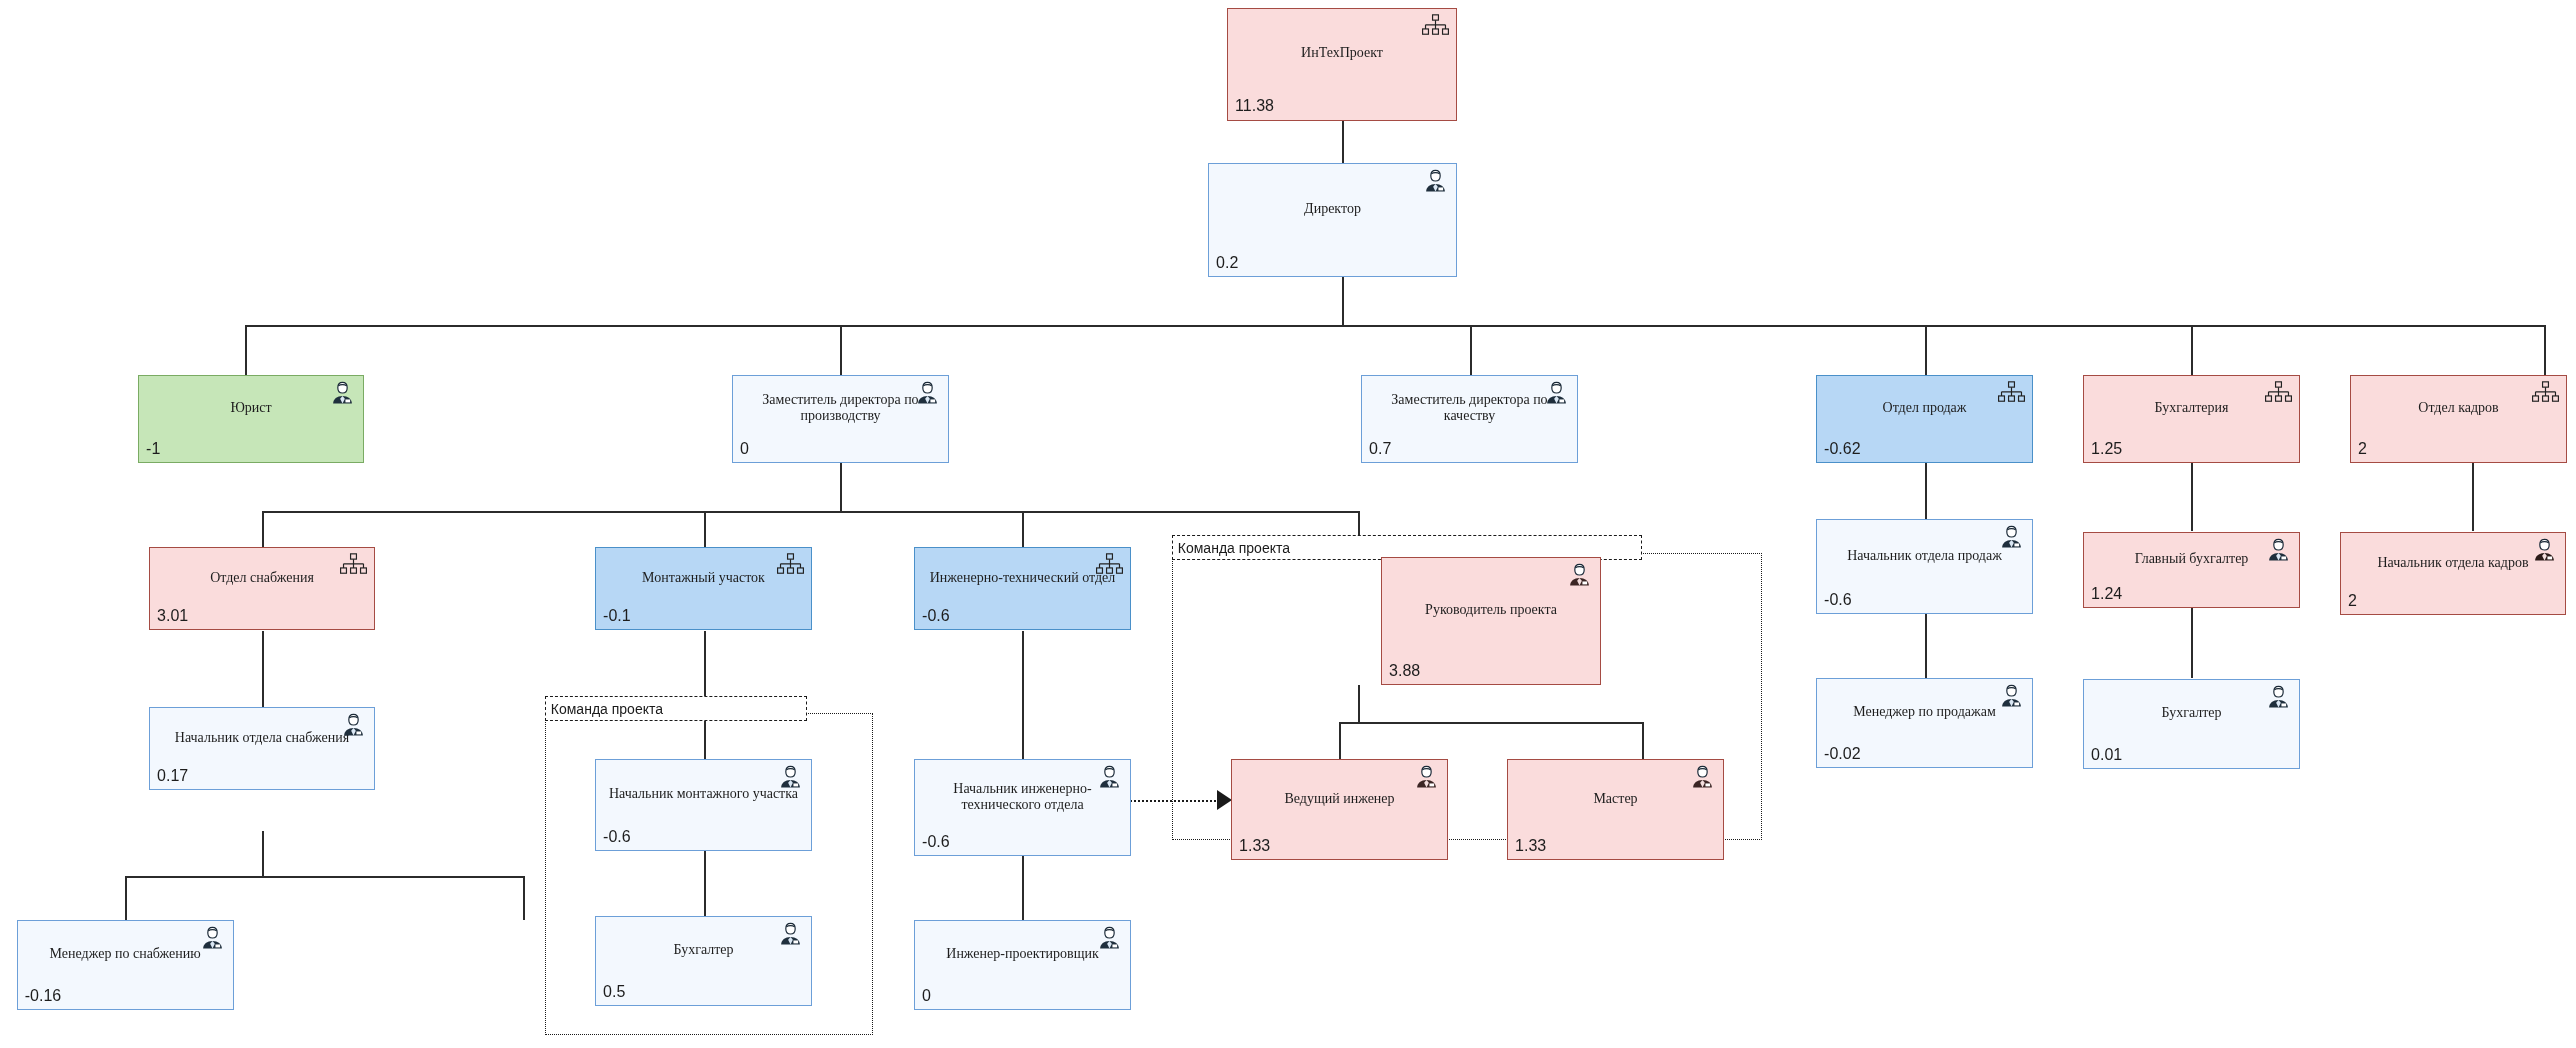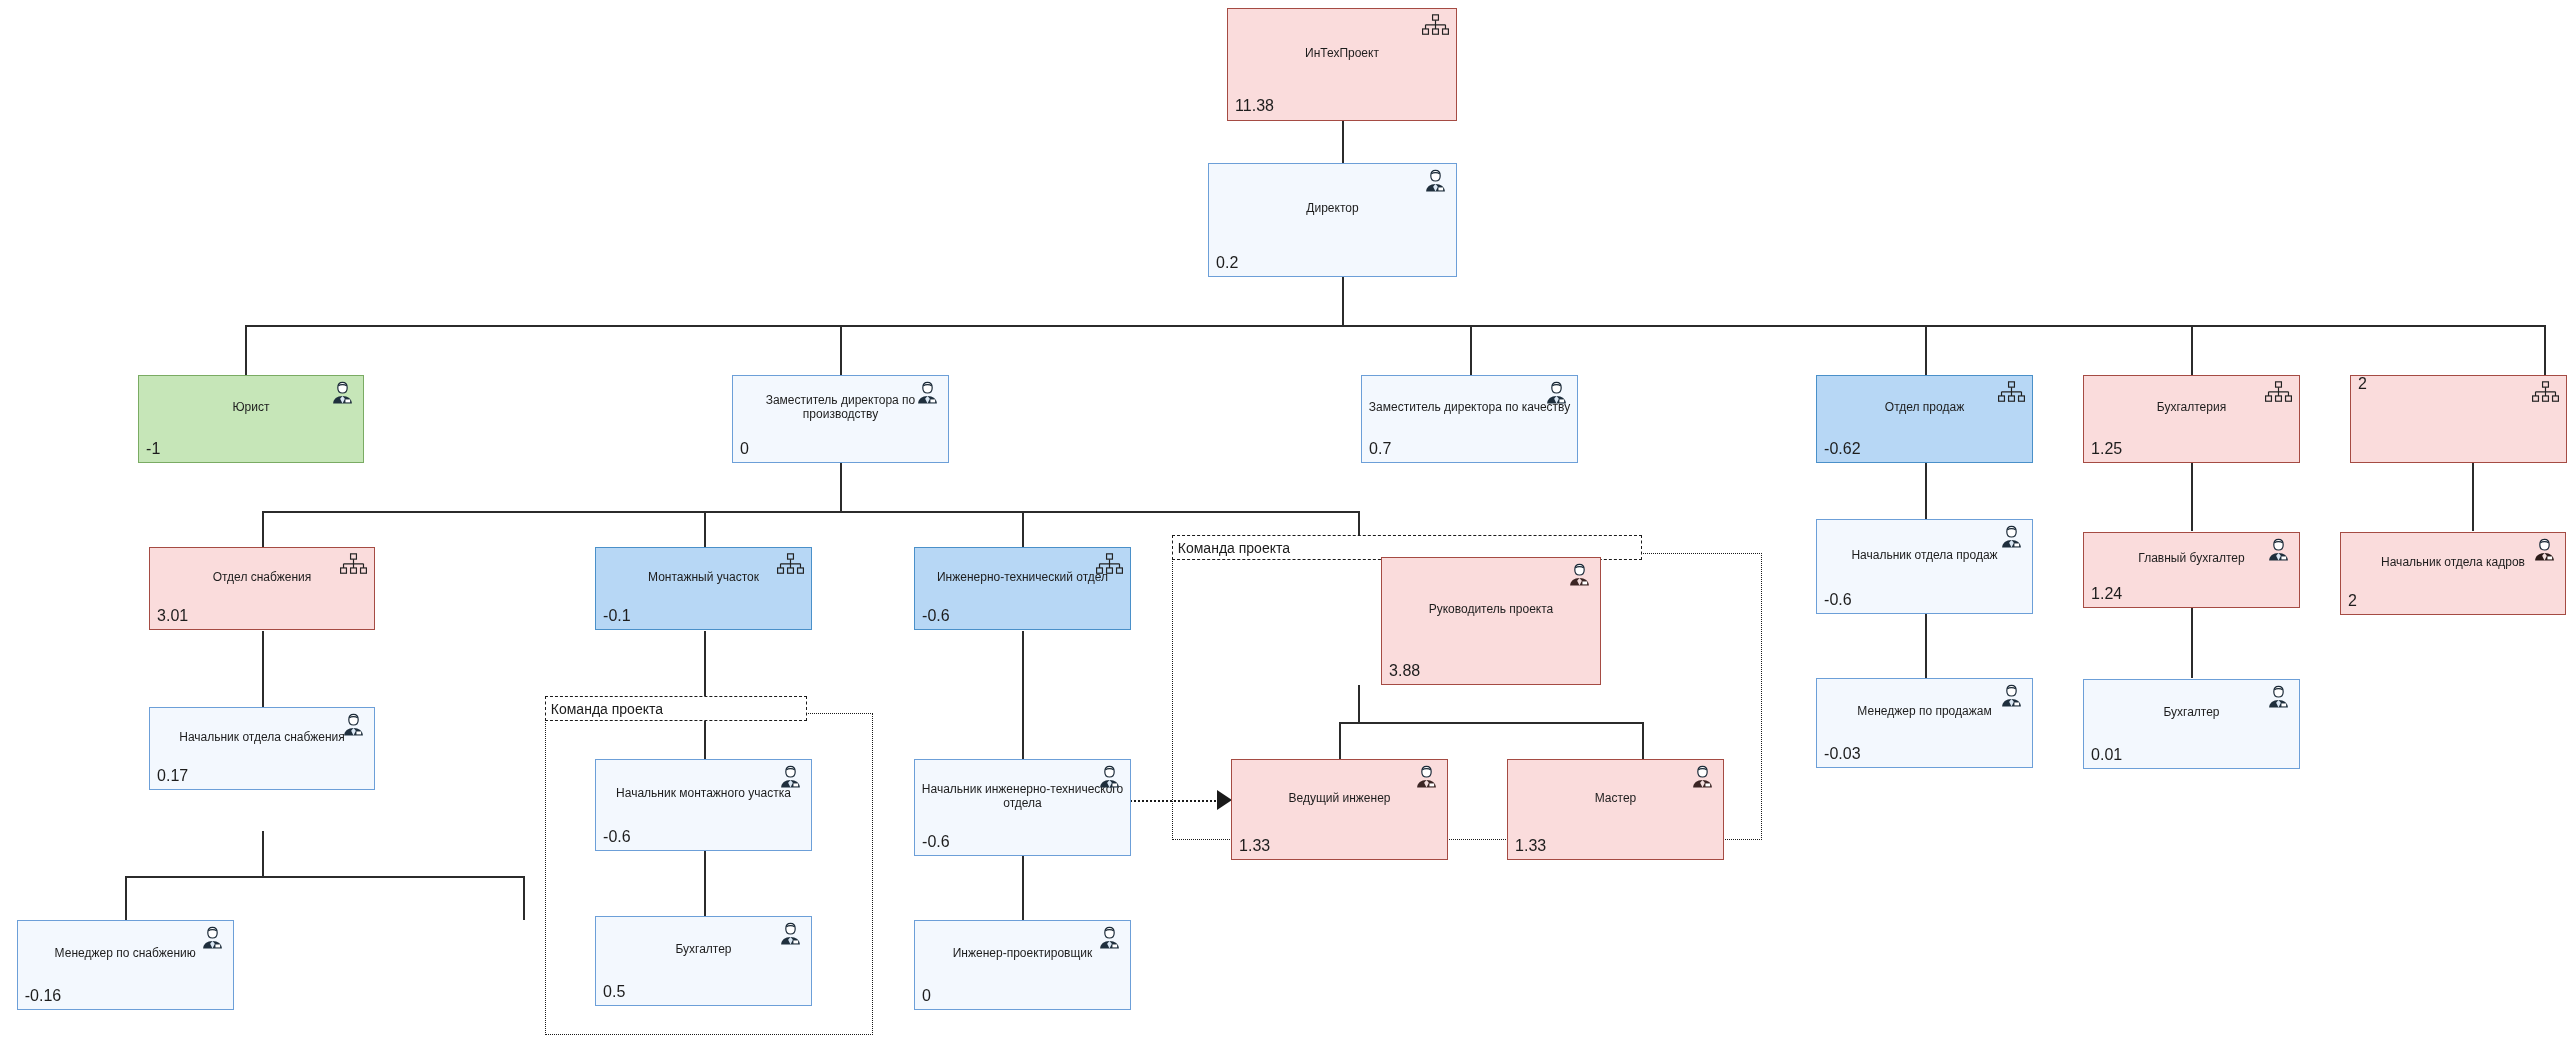--- a/index.html
+++ b/index.html
@@ -21,21 +21,21 @@
   .assoc{position:absolute;height:0;border-top:2.4px dotted #1a1a1a;}
   .assoc-head{position:absolute;width:0;height:0;
               border-top:10px solid transparent;border-bottom:10px solid transparent;
               border-left:15.5px solid #1a1a1a;}
 
   
   .node{position:absolute;box-sizing:border-box;border-width:1.8px;border-style:solid;
         display:flex;flex-direction:column;overflow:hidden;}
   .node .ttl{flex:1;display:flex;align-items:center;justify-content:center;
              text-align:center;padding:0 6px;line-height:1.16;
-             font-size:12px;color:#1d1d1d;word-wrap:break-word;}
+             font-size:14px;color:#1d1d1d;word-wrap:break-word;font-family:Liberation Serif, serif;}
   .node .val{font-size:16px;color:#1d1d1d;padding:0 0 5.4px 7.1px;line-height:1;}
   .node .ic{position:absolute;top:5.4px;right:6.6px;width:27px;height:24px;pointer-events:none;}
 
   .fill-pink{background:#fadcdc;border-color:#a54b43;}
   .fill-blue-lt{background:#f3f8fe;border-color:#6c9fd8;}
   .fill-blue-dk{background:#b7d7f5;border-color:#4a90c9;}
   .fill-green{background:#c6e6b8;border-color:#7aab63;}
 </style>
 </head>
 <body>
@@ -188,20 +188,21 @@
   </div>
 
   <div class="node fill-pink" style="left:2350px;top:375px;width:217px;height:88px;">
     <svg class="ic" viewBox="0 0 46 40">
       <rect x="18" y="1" width="10" height="9" fill="none" stroke="#222" stroke-width="2"></rect>
       <path d="M23 10 V18 M6 18 H40 M6 18 V25 M23 18 V25 M40 18 V25" fill="none" stroke="#222" stroke-width="2"></path>
       <rect x="1" y="25" width="10" height="9" fill="none" stroke="#222" stroke-width="2"></rect>
       <rect x="18" y="25" width="10" height="9" fill="none" stroke="#222" stroke-width="2"></rect>
       <rect x="35" y="25" width="10" height="9" fill="none" stroke="#222" stroke-width="2"></rect>
     </svg>
+    <div class="ttl">Отдел кадров</div>
     <div class="val">2</div>
   </div>
 
   <div class="node fill-pink" style="left:149px;top:547px;width:226px;height:83px;">
     <svg class="ic" viewBox="0 0 46 40">
       <rect x="18" y="1" width="10" height="9" fill="none" stroke="#222" stroke-width="2"></rect>
       <path d="M23 10 V18 M6 18 H40 M6 18 V25 M23 18 V25 M40 18 V25" fill="none" stroke="#222" stroke-width="2"></path>
       <rect x="1" y="25" width="10" height="9" fill="none" stroke="#222" stroke-width="2"></rect>
       <rect x="18" y="25" width="10" height="9" fill="none" stroke="#222" stroke-width="2"></rect>
       <rect x="35" y="25" width="10" height="9" fill="none" stroke="#222" stroke-width="2"></rect>
@@ -381,21 +382,21 @@
 
   <div class="node fill-blue-lt" style="left:1816px;top:678px;width:217px;height:90px;">
     <svg class="ic" viewBox="0 0 46 40">
       <path d="M23 2c-6 0-8 4-8 9s3 9 8 9 8-4 8-9-2-9-8-9z" fill="#fff" stroke="#1b2a38" stroke-width="2"></path>
       <path d="M16 8c3-3 11-3 14 0" fill="none" stroke="#1b2a38" stroke-width="2"></path>
       <path d="M7 38c0-8 7-13 16-13s16 5 16 13z" fill="#1f2f3d"></path>
       <path d="M23 25 l-4 5 4 8 4-8z" fill="#dbe8f5"></path>
       <rect x="28" y="31" width="8" height="5" fill="#fff"></rect>
     </svg>
     <div class="ttl">Менеджер по продажам</div>
-    <div class="val">-0.03</div>
+    <div class="val">-0.02</div>
   </div>
 
   <div class="node fill-blue-lt" style="left:2083px;top:679px;width:217px;height:90px;">
     <svg class="ic" viewBox="0 0 46 40">
       <path d="M23 2c-6 0-8 4-8 9s3 9 8 9 8-4 8-9-2-9-8-9z" fill="#fff" stroke="#1b2a38" stroke-width="2"></path>
       <path d="M16 8c3-3 11-3 14 0" fill="none" stroke="#1b2a38" stroke-width="2"></path>
       <path d="M7 38c0-8 7-13 16-13s16 5 16 13z" fill="#1f2f3d"></path>
       <path d="M23 25 l-4 5 4 8 4-8z" fill="#dbe8f5"></path>
       <rect x="28" y="31" width="8" height="5" fill="#fff"></rect>
     </svg>

